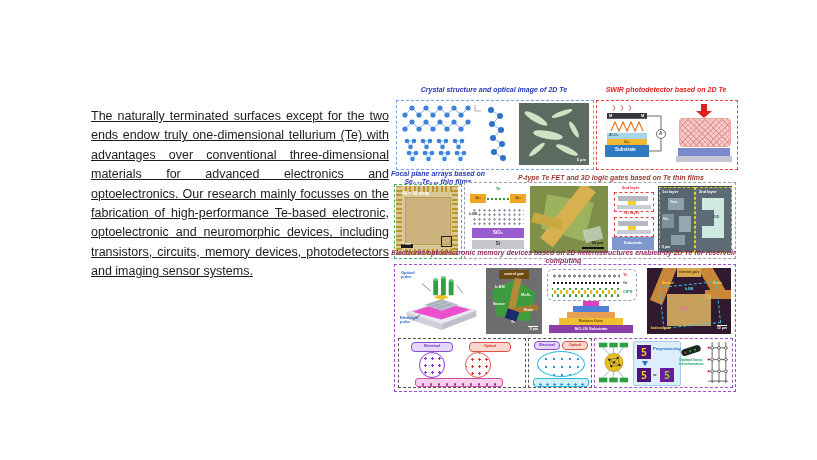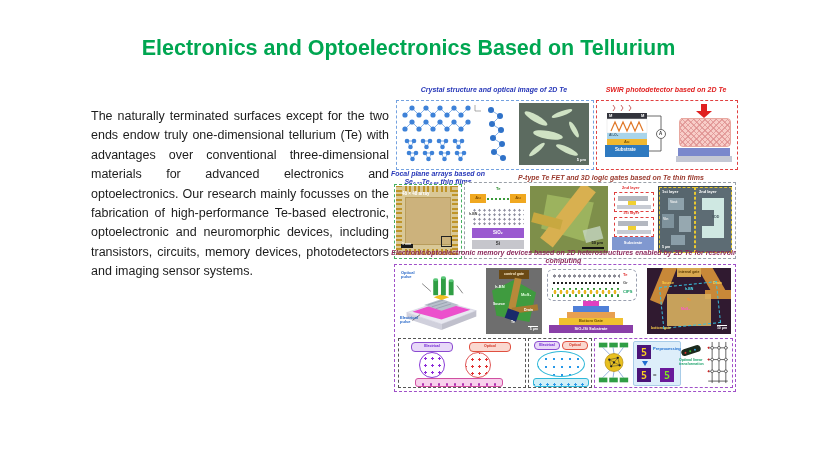--- a/index.html
+++ b/index.html
@@ -2,21 +2,21 @@
 <html><head>
 <meta charset="utf-8">
 <style>
   html,body{margin:0;padding:0;background:#fff;}
   .slide{position:relative;width:817px;height:460px;background:#fff;overflow:hidden;
          font-family:"Liberation Sans",sans-serif;}
   .abs{position:absolute;}
   .title{position:absolute;left:0;top:36px;width:817px;margin:0;text-align:center;
          font-size:21.5px;font-weight:bold;color:#00a651;letter-spacing:0px;}
   .para{position:absolute;left:91px;top:107px;width:298px;margin:0;font-size:12.5px;
-        line-height:1.55;text-align:justify;color:#1c1c1c;}
+        line-height:1.55;text-align:justify;color:#1c1c1c;text-decoration:underline;}
   .fig{position:absolute;left:390px;top:86px;width:347px;height:306px;}
   .cap{position:absolute;font-size:7px;font-weight:bold;font-style:italic;text-align:center;line-height:1.1;}
   .blue{color:#2737b8;} .red{color:#e02020;} .maroon{color:#9a3a2e;} .plum{color:#8c2a5c;}
   .panel{position:absolute;background:#fff;}
   .dashA{border:1px dashed #74a2e0;} .dashB{border:1px dashed #e04040;}
   .dashC{border:1px dashed #46b060;} .dashD{border:1px dashed #9aa0a8;}
   .dashP{border:1px dashed #a050c8;} .dashK{border:1px dashed #555;}
   .t35{font-size:3.5px;line-height:1.1;} .t4{font-size:4px;line-height:1.1;}
   .t45{font-size:4.5px;line-height:1.1;}
   .lbl{position:absolute;font-weight:bold;}
@@ -26,21 +26,20 @@
   .pill{position:absolute;border-radius:4px;display:flex;align-items:center;justify-content:center;
         font-weight:bold;}
   .bar{position:absolute;border-radius:3px;}
   .ctr{display:flex;align-items:center;justify-content:center;text-align:center;}
 </style>
 </head>
 <body>
 
 <div class="slide">
 
-  <h1 class="title">Electronics and Optoelectronics Based on Tellurium</h1>
 
   <p class="para">The naturally terminated surfaces except for the two ends endow truly one-dimensional tellurium (Te) with advantages over conventional three-dimensional materials for advanced electronics and optoelectronics. Our research mainly focusses on the fabrication of high-performance Te-based electronic, optoelectronic and neuromorphic devices, including transistors, circuits, memory devices, photodetectors and imaging sensor systems.</p>
 
   <div class="fig">
 
     <div class="cap blue" style="left:6px;top:0;width:196px;">Crystal structure and optical image of 2D Te</div>
     <div class="cap red" style="left:206px;top:0;width:140px;">SWIR photodetector based on 2D Te</div>
 
     <div class="panel dashA" style="left:6px;top:14px;width:196px;height:68px;">
       <svg class="abs" style="left:2px;top:2px;" width="118" height="62" viewBox="0 0 118 62">

